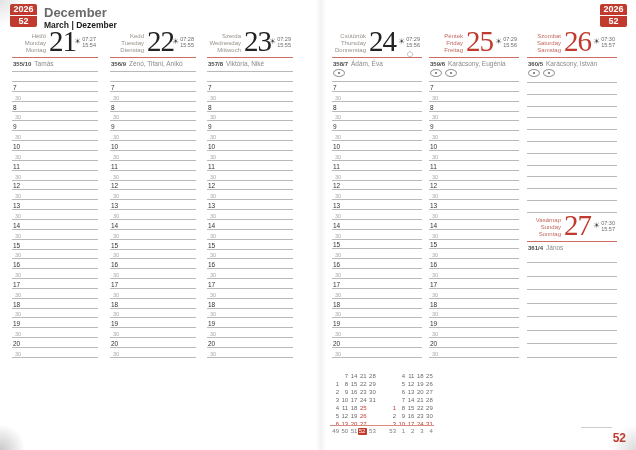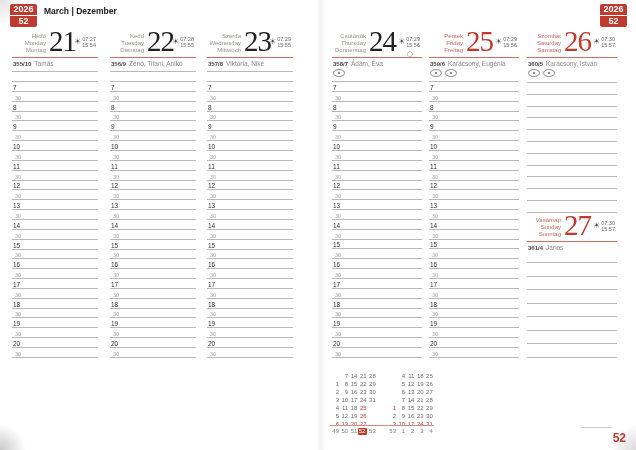--- a/index.html
+++ b/index.html
@@ -68,20 +68,21 @@
 <body>
 
 <div id="spread">
 
   <div class="badge" id="badge-left">
     <div class="y">2026</div>
     <div class="w">52</div>
   </div>
 
   <div id="titleblock">
+    <div class="t">December</div>
     <div class="s">March | Dezember</div>
   </div>
 
   <div class="badge" id="badge-right">
     <div class="y">2026</div>
     <div class="w">52</div>
   </div>
 
   <div id="cols">
       <div class="daycol" style="left: 12px; width: 86px;">

